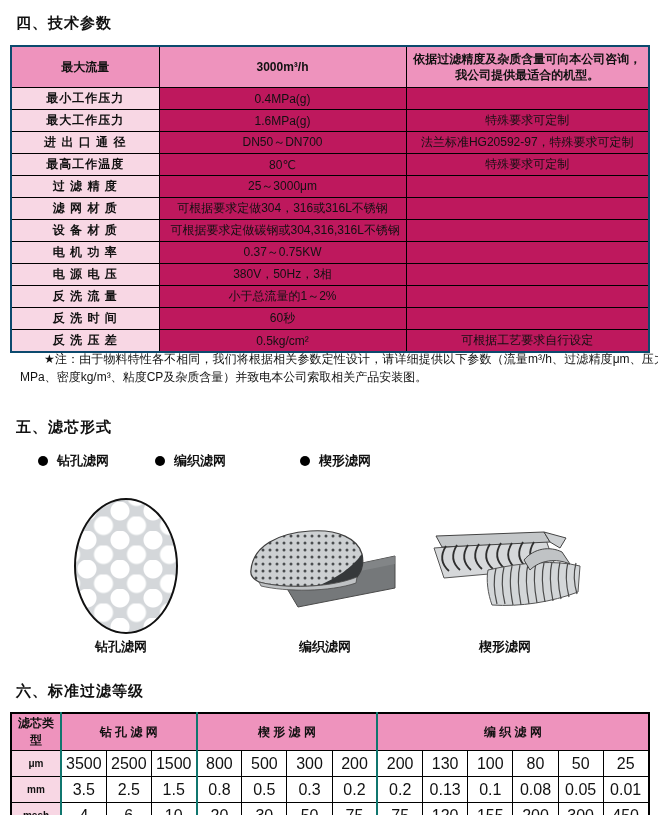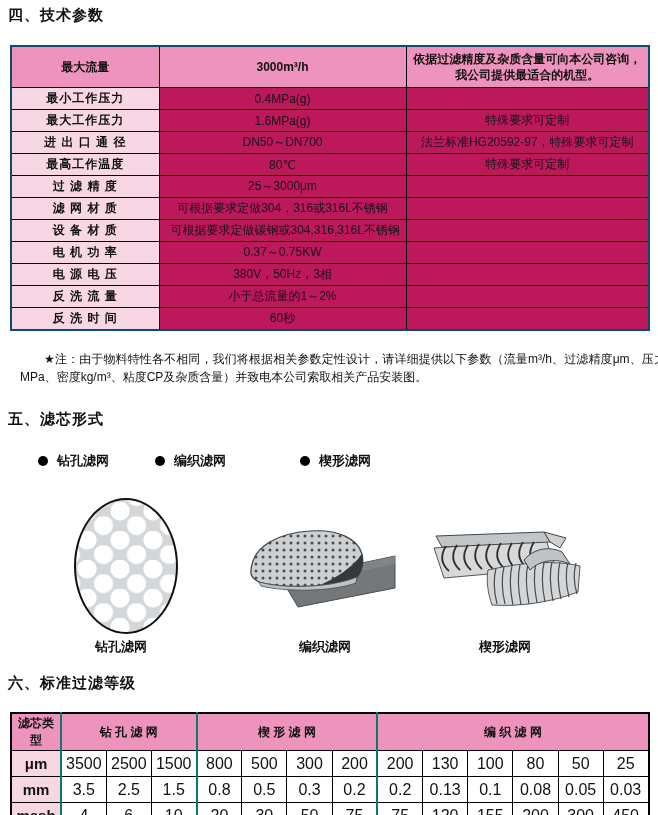--- a/index.html
+++ b/index.html
@@ -1,20 +1,20 @@
 <!DOCTYPE html>
 <html style="--pink: #ee93bd; --pink-light: #f8d7e4; --page-bg: #ffffff;"><head>
 <meta charset="utf-8">
 <style>
   html,body{margin:0;padding:0;background:#ffffff;}
   .page{
     position:relative;width:658px;height:815px;background:var(--page-bg,#fff);
     font-family:"Liberation Sans","DejaVu Sans",sans-serif;color:#111;overflow:hidden;
   }
-  h2.sec{position:absolute;margin:0;font-size:15px;font-weight:bold;letter-spacing:1px;color:#111;}
+  h2.sec{position:absolute;margin:8px;font-size:15px;font-weight:bold;letter-spacing:1px;color:#111;}
   #t4{left:8px;top:6px;}
   #t5{left:8px;top:410px;}
   #t6{left:8px;top:674px;}
 
   
   table{border-collapse:collapse;table-layout:fixed;}
   .tech{position:absolute;left:10px;top:45px;width:638px;border:2px solid #0c4a6e;}
   .tech th,.tech td{border:1px solid #000;text-align:center;vertical-align:middle;overflow:hidden;}
   .tech thead th{height:40px;background:var(--pink,#ee93bd);font-size:12px;font-weight:bold;line-height:16px;padding:0 6px;}
   .tech tbody td{height:21px;font-size:12px;white-space:nowrap;padding:0 11px;}
@@ -39,21 +39,21 @@
   }
   .img-mid{position:absolute;left:246px;top:526px;width:152px;height:84px;}
   .img-right{position:absolute;left:428px;top:522px;width:158px;height:88px;}
   .caption{position:absolute;top:638px;width:90px;text-align:center;font-size:13px;font-weight:bold;}
   #cap0{left:76px;} #cap1{left:280px;} #cap2{left:460px;}
 
   
   .grade{position:absolute;left:10px;top:712px;width:638px;border:2px solid #000;}
   .grade th,.grade td{border:1px solid #000;text-align:center;vertical-align:middle;overflow:hidden;}
   .grade thead th{height:23px;background:var(--pink,#ee93bd);font-size:12px;font-weight:bold;}
-  .grade td.g-unit{height:23px;background:var(--pink-light,#f8d7e4);font-size:15px;font-weight:600;}
+  .grade td.g-unit{height:23px;background:var(--pink-light,#f8d7e4);font-size:10px;font-weight:600;}
   .grade td.g-val{height:23px;background:#fff;font-size:16px;}
   .grade .grp-start{border-left:2px solid #0f766e;}
   .col-corner{width:50px;}
   .col-data{width:45.2px;}
 </style>
 </head>
 <body>
 
 <div class="page">
 
@@ -120,20 +120,25 @@
         </tr>
         <tr>
           <td class="c-label">反 洗 流 量</td>
           <td class="c-value">小于总流量的1～2%</td>
           <td class="c-note"></td>
         </tr>
         <tr>
           <td class="c-label">反 洗 时 间</td>
           <td class="c-value">60秒</td>
           <td class="c-note"></td>
+        </tr>
+        <tr>
+          <td class="c-label">反 洗 压 差</td>
+          <td class="c-value">0.5kg/cm²</td>
+          <td class="c-note">可根据工艺要求自行设定</td>
         </tr>
       </tbody>
   </table>
 
   <p class="note">★注：由于物料特性各不相同，我们将根据相关参数定性设计，请详细提供以下参数（流量m³/h、过滤精度μm、压力MPa、密度kg/m³、粘度CP及杂质含量）并致电本公司索取相关产品安装图。</p>
 
   <h2 class="sec" id="t5">五、滤芯形式</h2>
 
   <span class="bullet-item" id="b0">
     <span class="dot"></span>
@@ -251,21 +256,21 @@
           <td class="g-val">1.5</td>
           <td class="g-val grp-start">0.8</td>
           <td class="g-val">0.5</td>
           <td class="g-val">0.3</td>
           <td class="g-val">0.2</td>
           <td class="g-val grp-start">0.2</td>
           <td class="g-val">0.13</td>
           <td class="g-val">0.1</td>
           <td class="g-val">0.08</td>
           <td class="g-val">0.05</td>
-          <td class="g-val">0.03</td>
+          <td class="g-val">0.01</td>
         </tr>
         <tr>
           <td class="g-unit">mesh</td>
           <td class="g-val grp-start">4</td>
           <td class="g-val">6</td>
           <td class="g-val">10</td>
           <td class="g-val grp-start">20</td>
           <td class="g-val">30</td>
           <td class="g-val">50</td>
           <td class="g-val">75</td>

